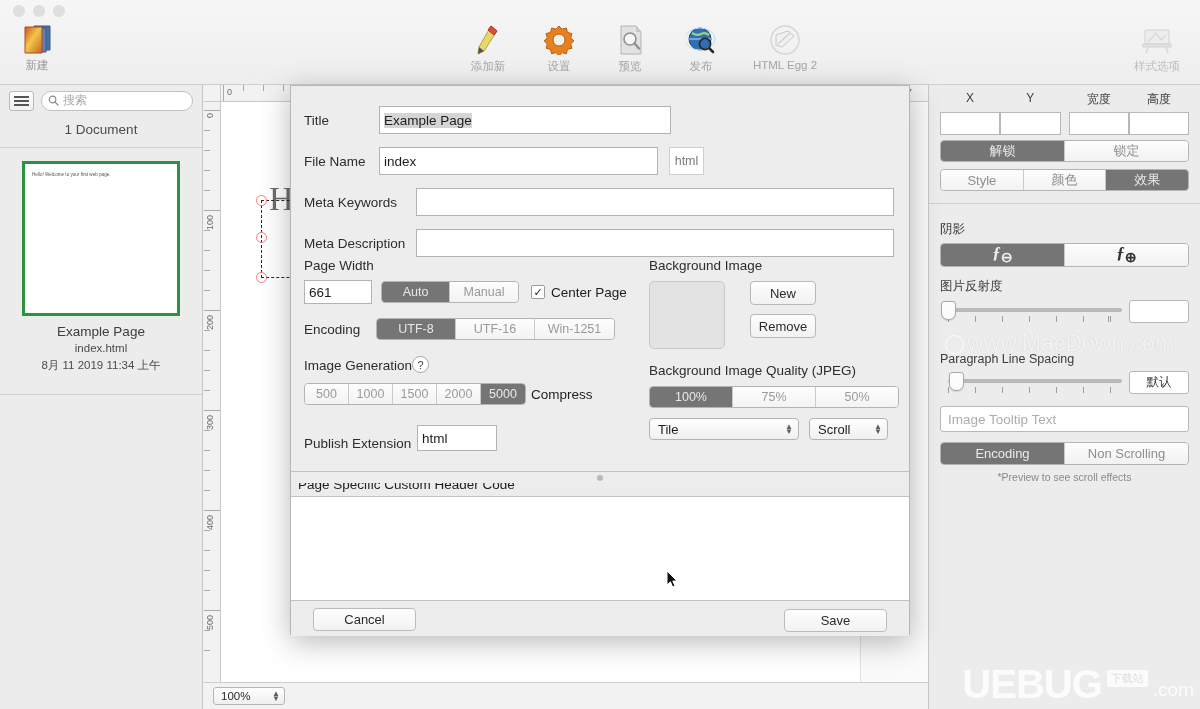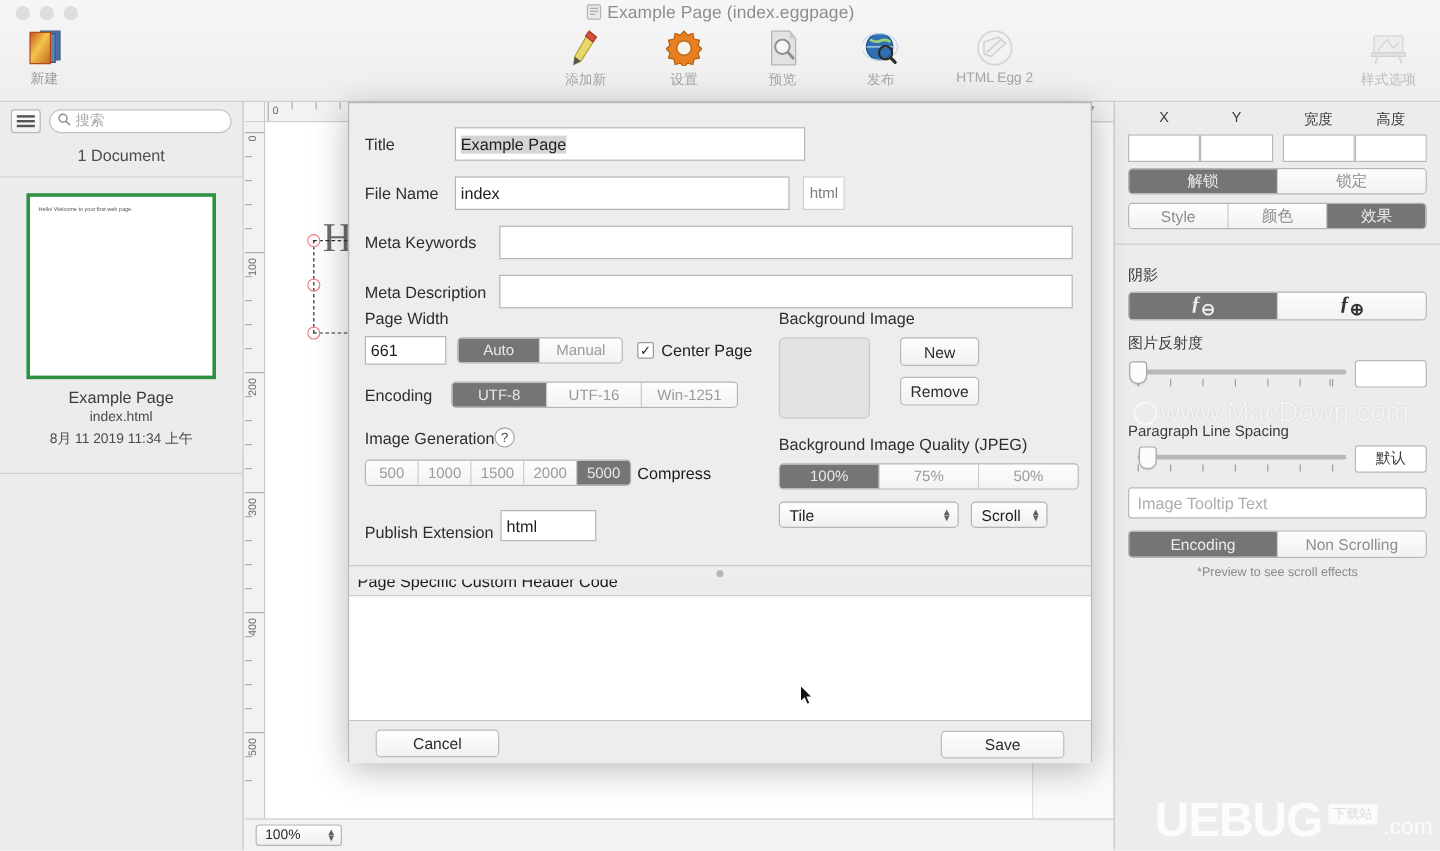--- a/index.html
+++ b/index.html
@@ -43,21 +43,21 @@
   
   .tb-new {
     position: absolute; left: 13px; top: 22px;
     width: 48px; text-align: center;
   }
   .tb-new .glyph { height: 34px; }
   .tb-new .lbl { font-size: 11.5px; color: #9a9a9a; margin-top: 2px; }
 
   .tb-center {
     position: absolute; left: 455px; top: 22px;
-    display: flex; gap: 16px; align-items: flex-start; justify-content: space-between;
+    display: flex; gap: 5px; align-items: flex-start; justify-content: space-between;
   }
   .tb-item {
     width: 66px; text-align: center; cursor: default;
   }
   .tb-item.wide { width: 92px; }
   .tb-item .glyph { height: 36px; display: flex; align-items: center; justify-content: center; }
   .tb-item .lbl { font-size: 11.5px; color: #a6a6a6; margin-top: 1px; }
 
   .tb-right {
     position: absolute; right: 12px; top: 22px;
@@ -339,28 +339,20 @@
 </head>
 <body>
 
 <div id="app">
 
   <div class="titlebar">
     <div class="traffic">
       <span></span>
       <span></span>
       <span></span>
-    </div>
-    <div class="win-title">
-      <span class="docicon">
-        <svg width="14" height="14" viewBox="0 0 14 14">
-          <rect x="1.5" y="1" width="11" height="12" rx="1" fill="#e8e8e8" stroke="#b5b5b5"></rect>
-          <path d="M3.5 4 L10.5 4 M3.5 6.5 L10.5 6.5 M3.5 9 L8 9" stroke="#b0b0b0" stroke-width="1"></path>
-        </svg>
-      </span><span>Example Page (index.eggpage)</span>
     </div>
 
     <div class="tb-new">
       <div class="glyph">
         <svg width="34" height="34" viewBox="0 0 34 34">
           <path d="M14 4 L30 4 L30 28 L14 28 Z" fill="#4a6fa5" stroke="#3a5a85"></path>
           <path d="M11 6 L26 6 L26 30 L11 30 Z" fill="#5f83b8" stroke="#3a5a85"></path>
           <path d="M5 5 L22 5 L22 31 L5 31 Z" fill="url(#g1)" stroke="#b24a1f"></path>
           <defs>
               <linearGradient id="g1" x1="0" y1="0" x2="1" y2="1">
@@ -729,21 +721,21 @@
         </div>
 
         <div style="display:flex; gap:10px; margin-top:10px;">
           <div class="popup" style="width:150px;">
             <span>Tile</span>
             <span class="stepper">
                 <span>▲</span>
                 <span>▼</span>
               </span>
           </div>
-          <div class="popup" style="width:64px;">
+          <div class="popup" style="width:79px;">
             <span>Scroll</span>
             <span class="stepper">
                 <span>▲</span>
                 <span>▼</span>
               </span>
           </div>
         </div>
       </div>
     </div>
 

